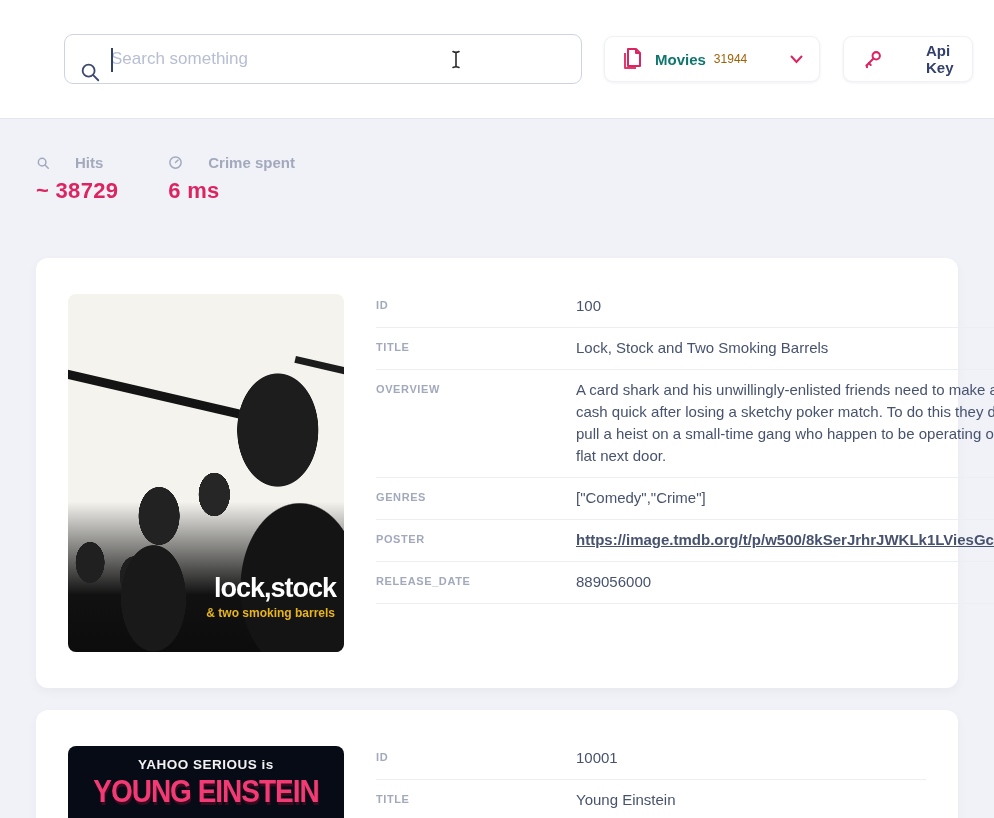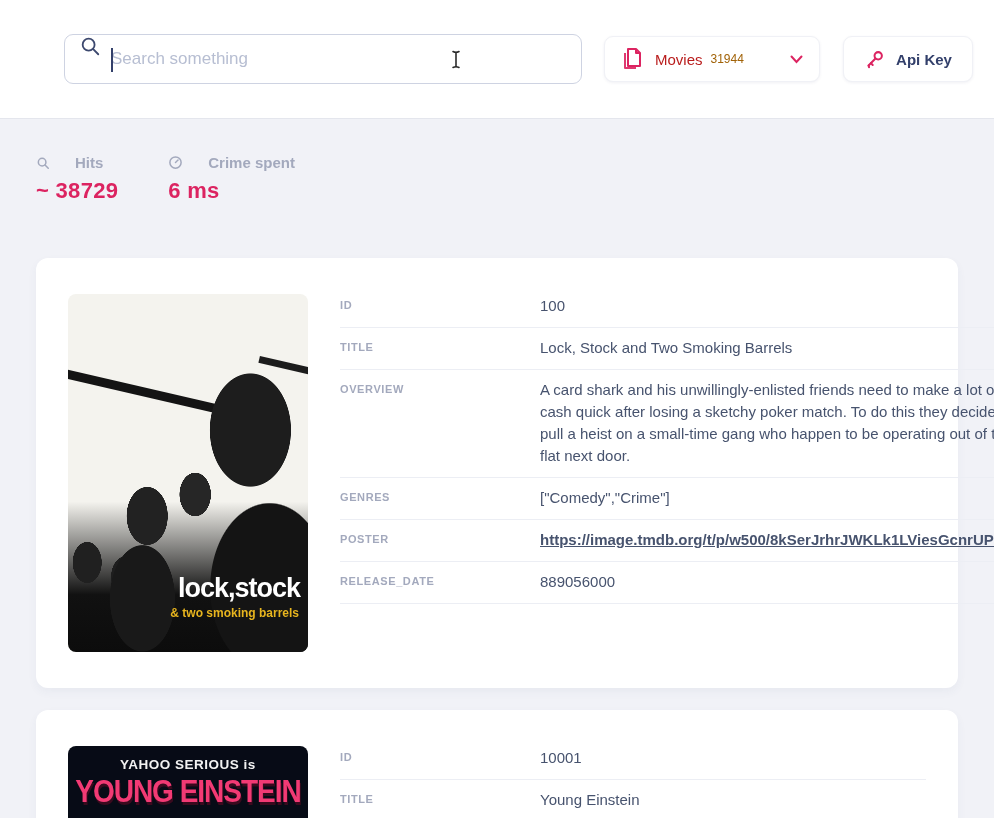--- a/index.html
+++ b/index.html
@@ -11,21 +11,21 @@
   }
 
   
   .header {
     position:relative; height:118px; background:#ffffff;
     box-shadow:0 1px 0 rgba(120,130,160,0.10);
   }
   .search-box {
     position:absolute; left:64px; top:34px; width:518px; height:50px;
     background:#fff; border:1px solid #ced3e2; border-radius:9px;
-    display:flex; align-items:flex-start; padding:0 14px;
+    display:flex; align-items:flex-end; padding:0 14px;
   }
   .search-box svg { flex-shrink:0; }
   .search-input {
     border:none; outline:none; flex:1; height:100%;
     font-family:"Liberation Sans", sans-serif;
     font-size:17px; color:#3c486e; padding-left:10px; background:transparent;
   }
   .search-input::placeholder { color:#b7bed2; }
   .caret {
     position:absolute; left:46px; top:13px; width:2px; height:24px;
@@ -36,42 +36,42 @@
     pointer-events:none;
   }
 
   .pill-btn {
     position:absolute; top:36px; height:46px; background:#fff;
     border:1px solid #f0f1f6; border-radius:9px;
     box-shadow:0 1px 3px rgba(60,70,110,0.08);
     display:flex; align-items:center; cursor:pointer;
   }
   .index-selector { left:604px; width:216px; padding:0 16px; }
-  .index-name { font-size:15px; font-weight:normal; color:#b91c1c; margin-left:12px; }
+  .index-name { font-size:15px; font-weight:bold; color:#0f766e; margin-left:12px; }
   .index-count { font-size:12px; color:#a16207; margin-left:8px; }
   .chevron { margin-left:auto; }
-  .apikey-btn { left:843px; width:130px; padding:0 18px; justify-content:center; }
+  .apikey-btn { left:843px; width:130px; padding:0 18px; justify-content:flex-start;gap:32px; }
   .apikey-label { font-size:15px; font-weight:bold; color:#33406b; margin-left:10px; }
 
   
   .content { padding:0 36px; }
   .stats { display:flex; gap:50px; padding-top:36px; }
   .stat-head { display:flex; align-items:center; gap:25px; }
   .stat-label { font-size:15px; font-weight:bold; color:#a3a9bd; }
   .stat-value { font-size:22px; font-weight:bold; color:#dc2461; margin-top:7px; letter-spacing:0.3px; }
 
   
   .card {
     background:#fff; border-radius:12px; margin-top:54px;
     box-shadow:0 4px 10px rgba(60,70,110,0.05);
     padding:36px 32px; display:flex; gap:32px;
   }
   .card + .card { margin-top:22px; }
   .poster {
-    width:240px; height:358px; border-radius:8px; flex-shrink:0;
+    width:276px; height:358px; border-radius:8px; flex-shrink:0;
     position:relative; overflow:hidden;
   }
   
   .poster-1 { background:#f4f3ee; }
   .poster-1 .gun {
     position:absolute; left:-28px; top:96px; width:230px; height:9px;
     background:#141414; transform:rotate(13deg);
   }
   .poster-1 .gun2 {
     position:absolute; right:-40px; top:72px; width:90px; height:7px;

